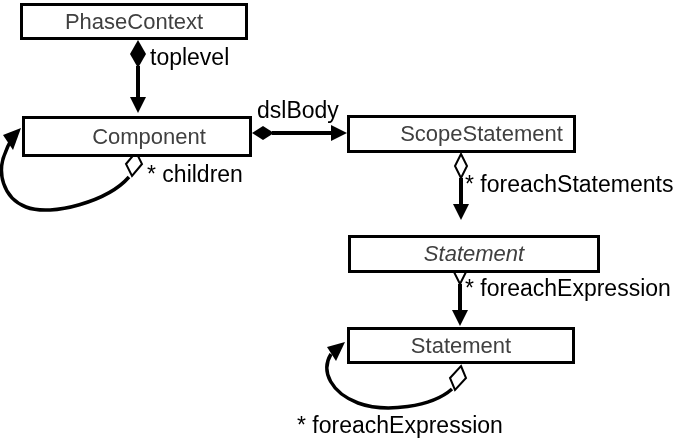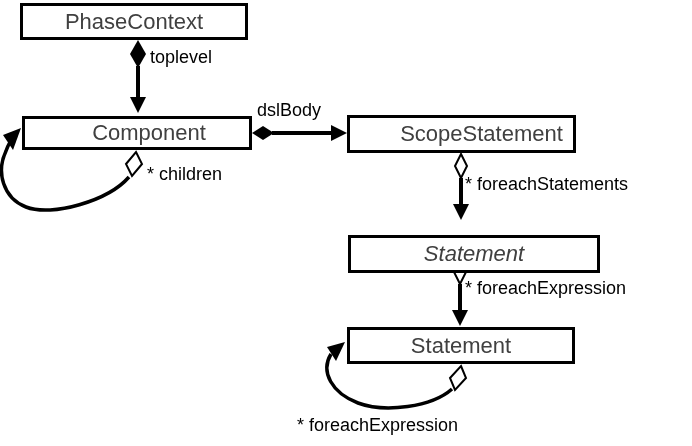--- a/index.html
+++ b/index.html
@@ -29,27 +29,27 @@
     background: #ffffff;
     border: 3px solid #000000;
     display: flex;
     align-items: center;
     justify-content: center;
     font-size: 22px;
     color: #404040;
     white-space: nowrap;
   }
   .node-phasecontext   { left: 20px;  top: 3px;   width: 228px; height: 37px; }
-  .node-component      { left: 22px;  top: 116px; width: 230px; height: 34px; padding-left: 24px; }
+  .node-component      { left: 22px;  top: 116px; width: 230px; height: 41px; padding-left: 24px; }
   .node-scopestatement { left: 347px; top: 115px; width: 229px; height: 38px; padding-left: 40px; }
   .node-statement      { left: 348px; top: 235px; width: 252px; height: 38px; font-style: italic; }
   .node-expression     { left: 347px; top: 327px; width: 228px; height: 37px; }
   .edge-label {
     position: absolute;
-    font-size: 18px;
+    font-size: 23px;
     line-height: 24px;
     color: #000000;
     white-space: nowrap;
   }
   .label-toplevel              { left: 150px; top: 45px;  }
   .label-dslbody               { left: 257px; top: 98px;  }
   .label-children              { left: 147px; top: 162px; }
   .label-foreachstatements     { left: 465px; top: 172px; }
   .label-foreachexpression     { left: 465px; top: 276px; }
   .label-foreachexpression-self{ left: 297px; top: 413px; }

